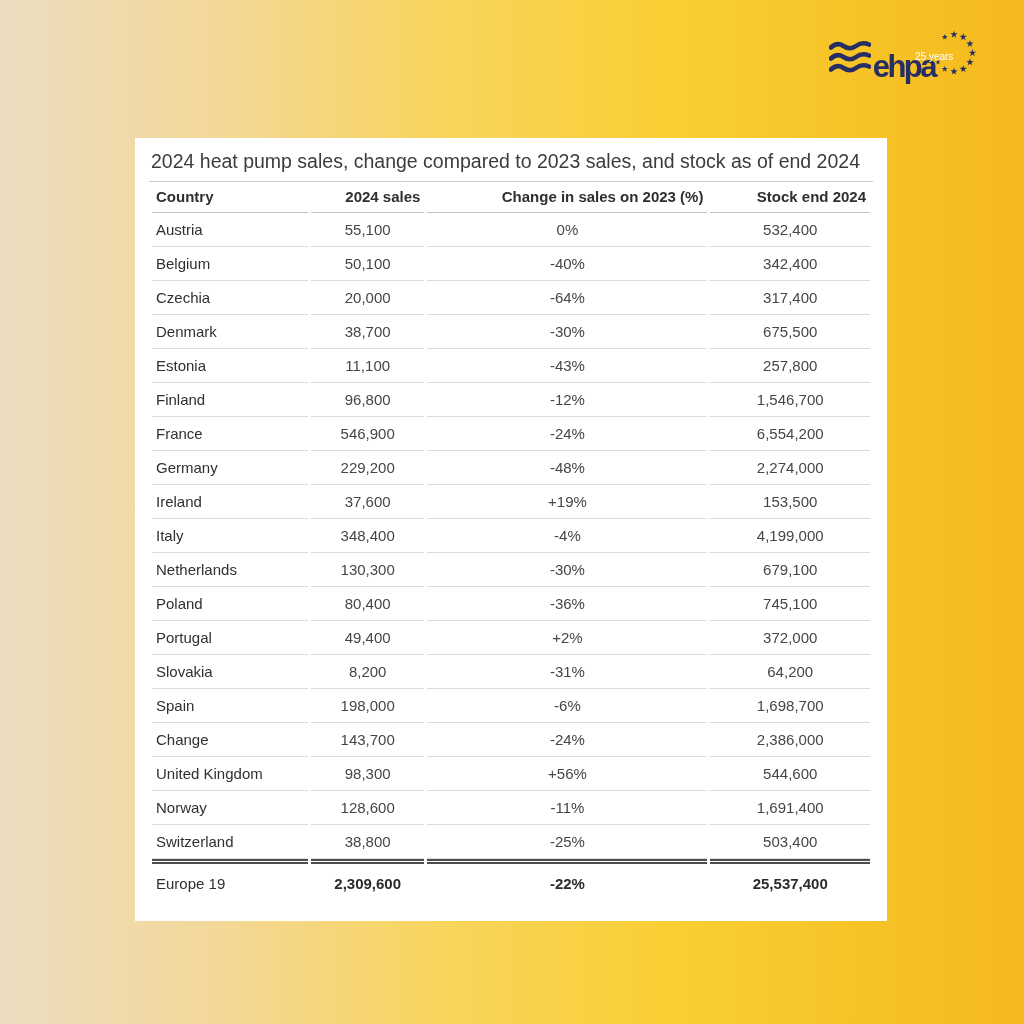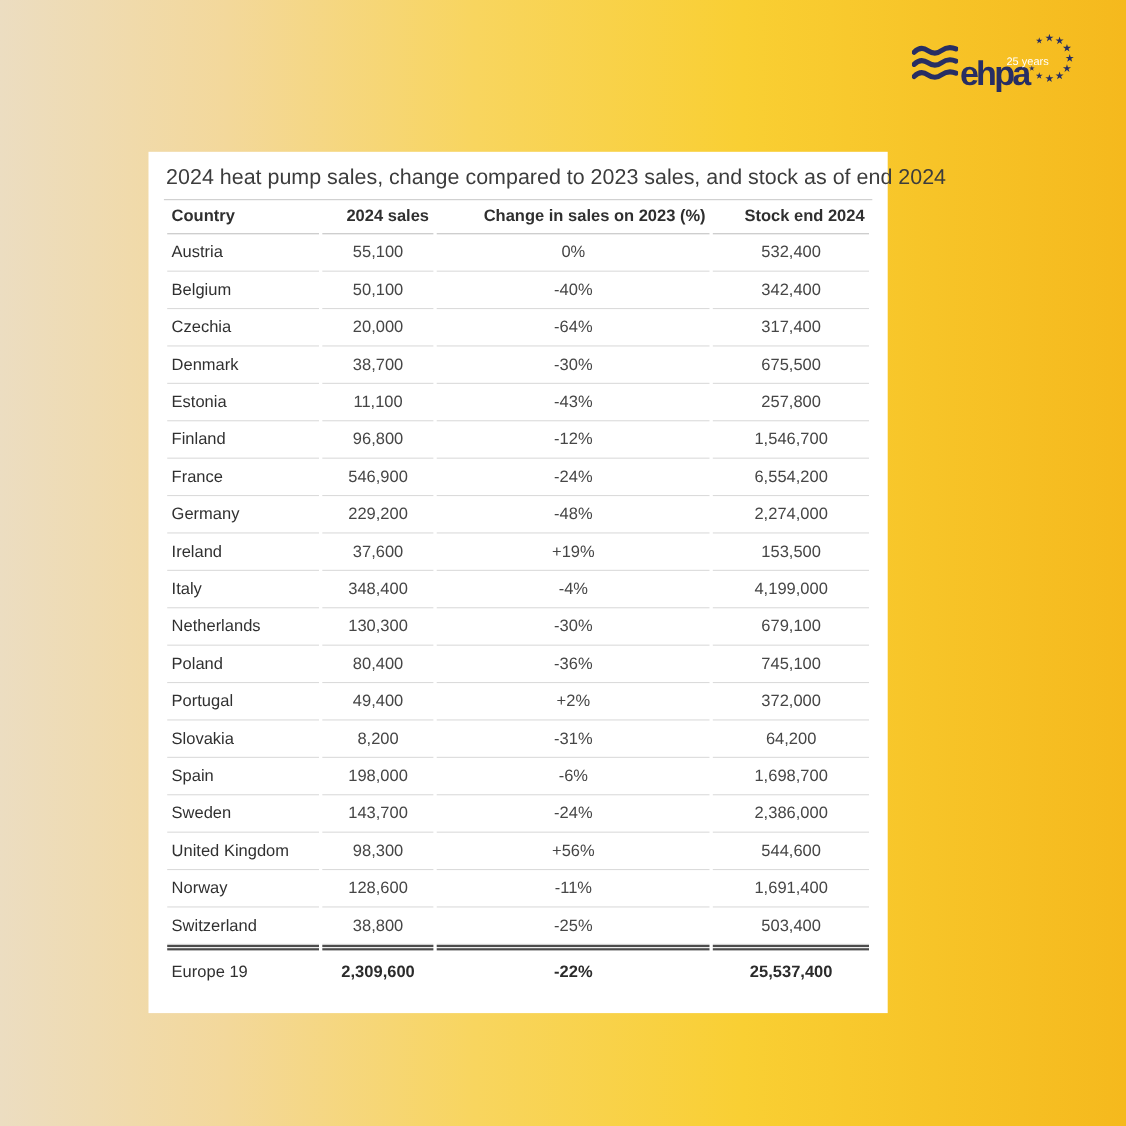--- a/index.html
+++ b/index.html
@@ -22,21 +22,21 @@
   }
   .starswrap{position:relative;width:48px;height:58px;margin-left:-5px;margin-bottom:-3px;}
   .starswrap svg{position:absolute;left:0;top:0;}
   .badge{
     position:absolute;left:-15px;top:27px;
     color:#ffffff;font-size:10px;font-weight:normal;white-space:nowrap;
   }
   
   .card{
     position:absolute;left:135px;top:138px;
-    width:672px;height:783px;
+    width:752px;height:783px;
     background:#ffffff;
     box-sizing:border-box;
     padding:8px 14px 0 14px;
   }
   .card-title{
     font-size:19.5px;color:#3c3c3c;
     padding:4px 2px 8px 2px;
     border-bottom:1px solid #cccccc;
     white-space:nowrap;
   }
@@ -200,21 +200,21 @@
           <td>-31%</td>
           <td>64,200</td>
         </tr>
         <tr>
           <td class="country">Spain</td>
           <td>198,000</td>
           <td>-6%</td>
           <td>1,698,700</td>
         </tr>
         <tr>
-          <td class="country">Sweden</td>
+          <td class="country">Change</td>
           <td>143,700</td>
           <td>-24%</td>
           <td>2,386,000</td>
         </tr>
         <tr>
           <td class="country">United Kingdom</td>
           <td>98,300</td>
           <td>+56%</td>
           <td>544,600</td>
         </tr>

